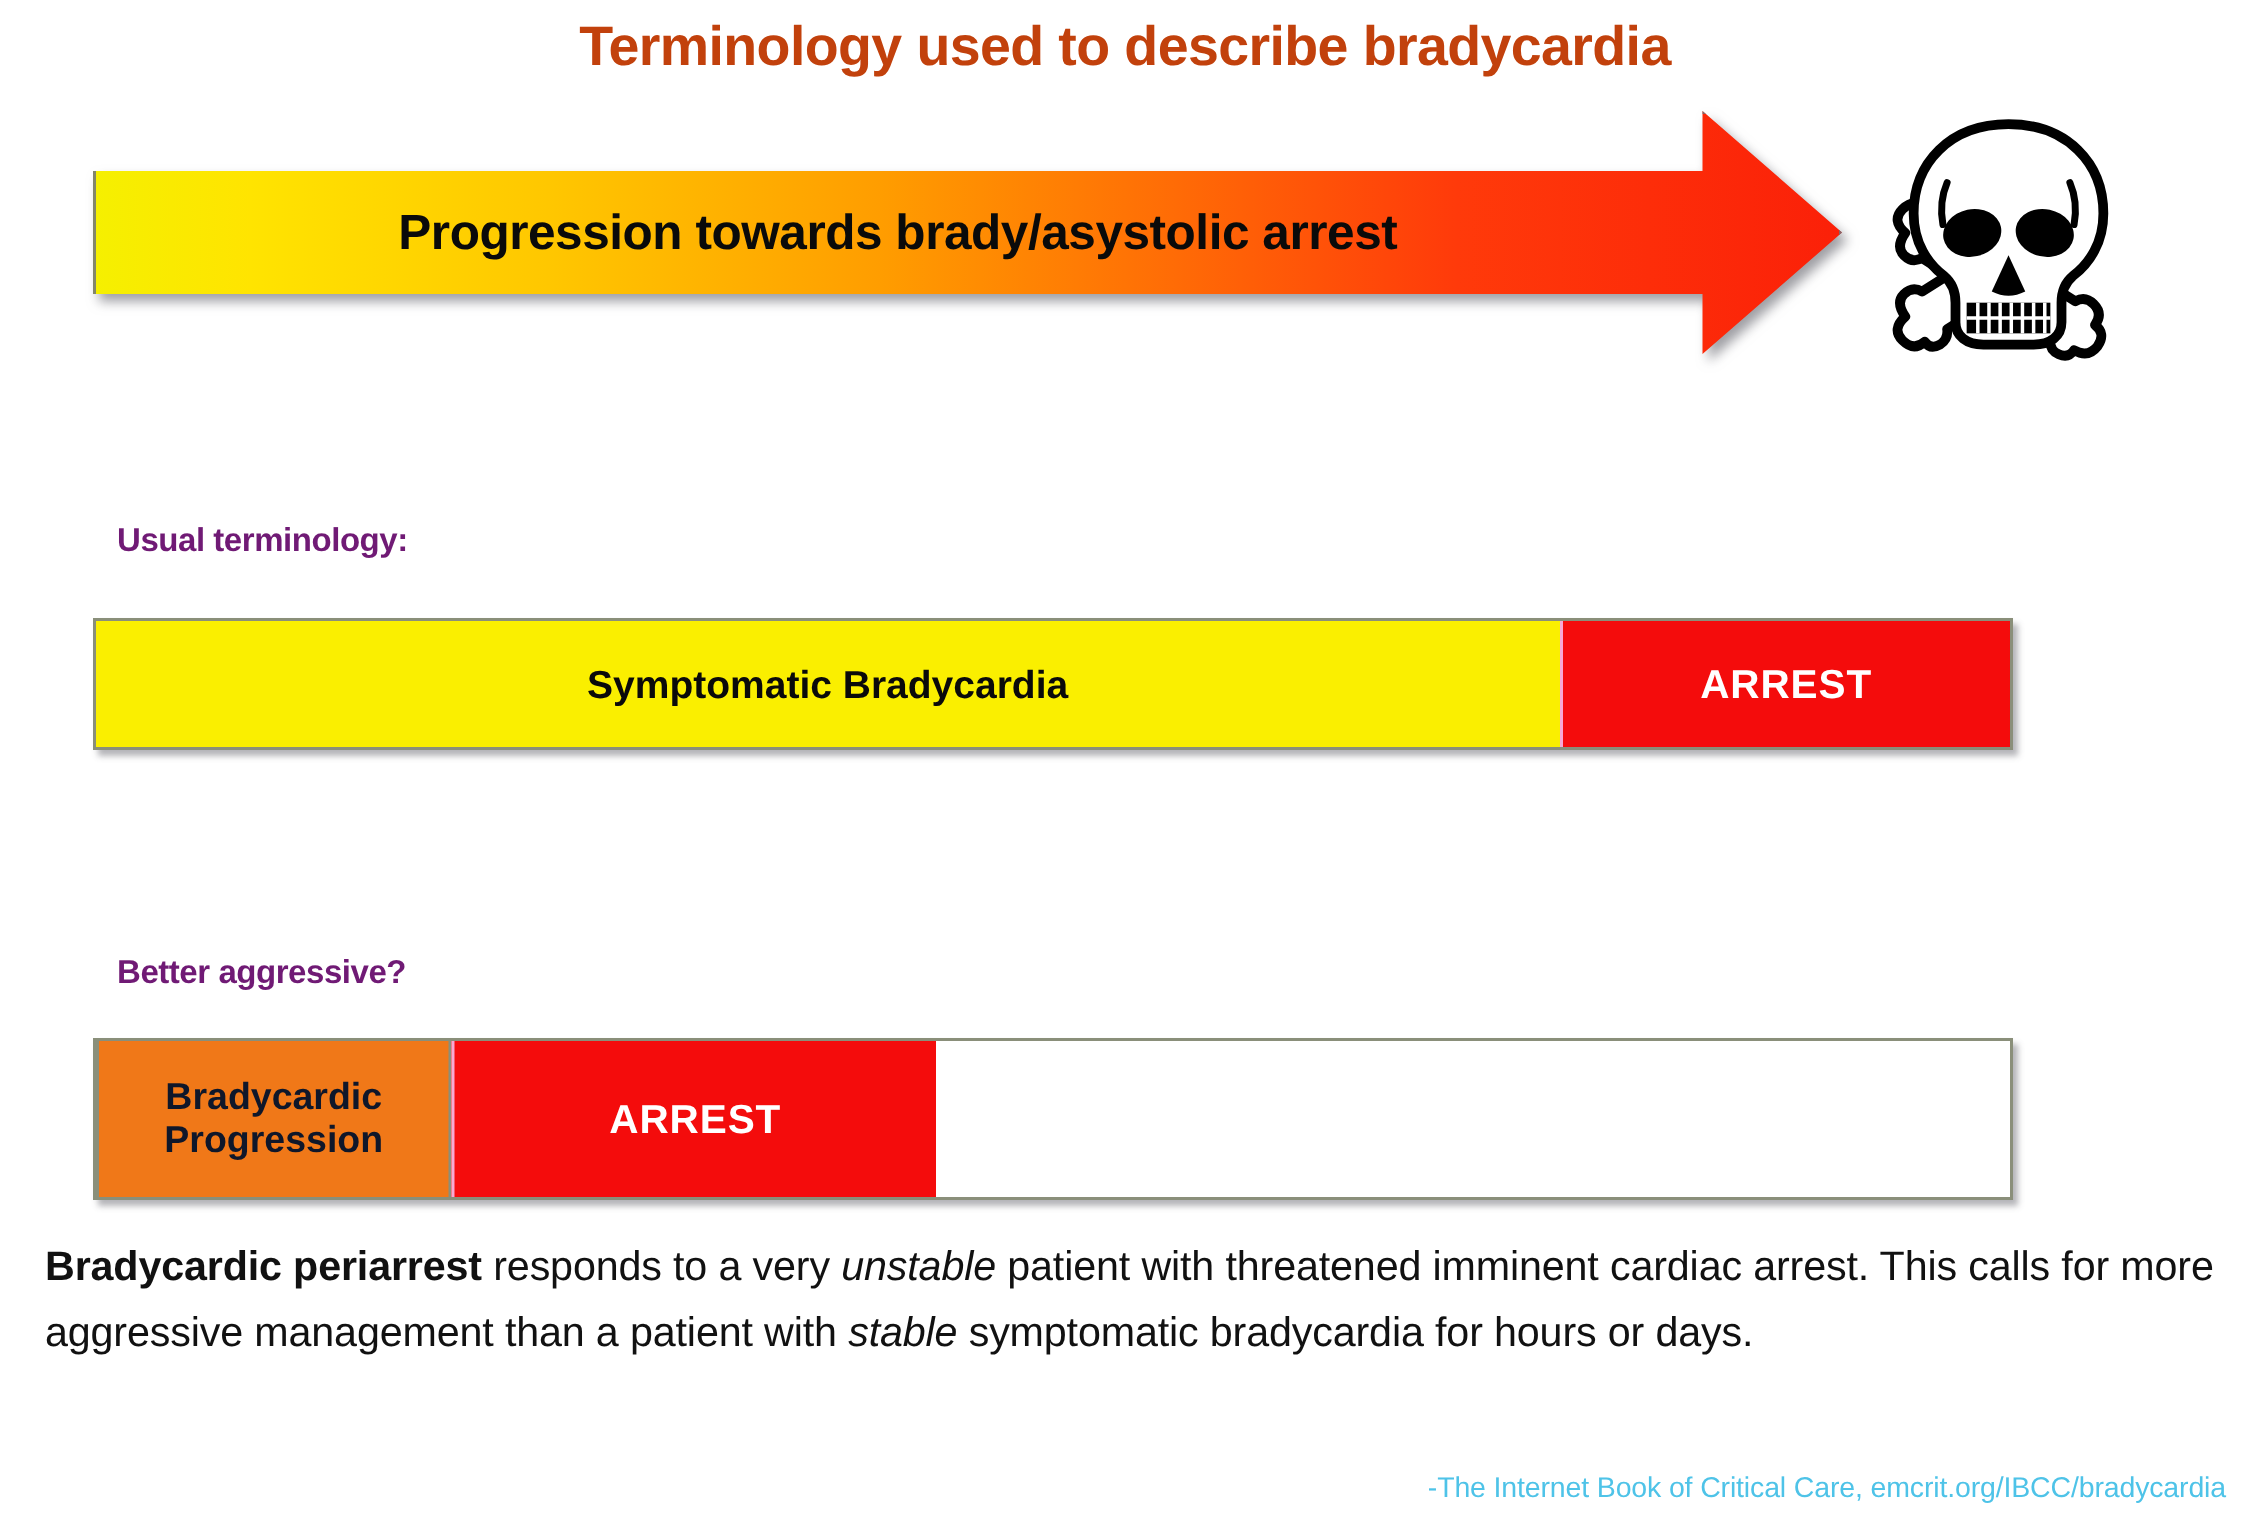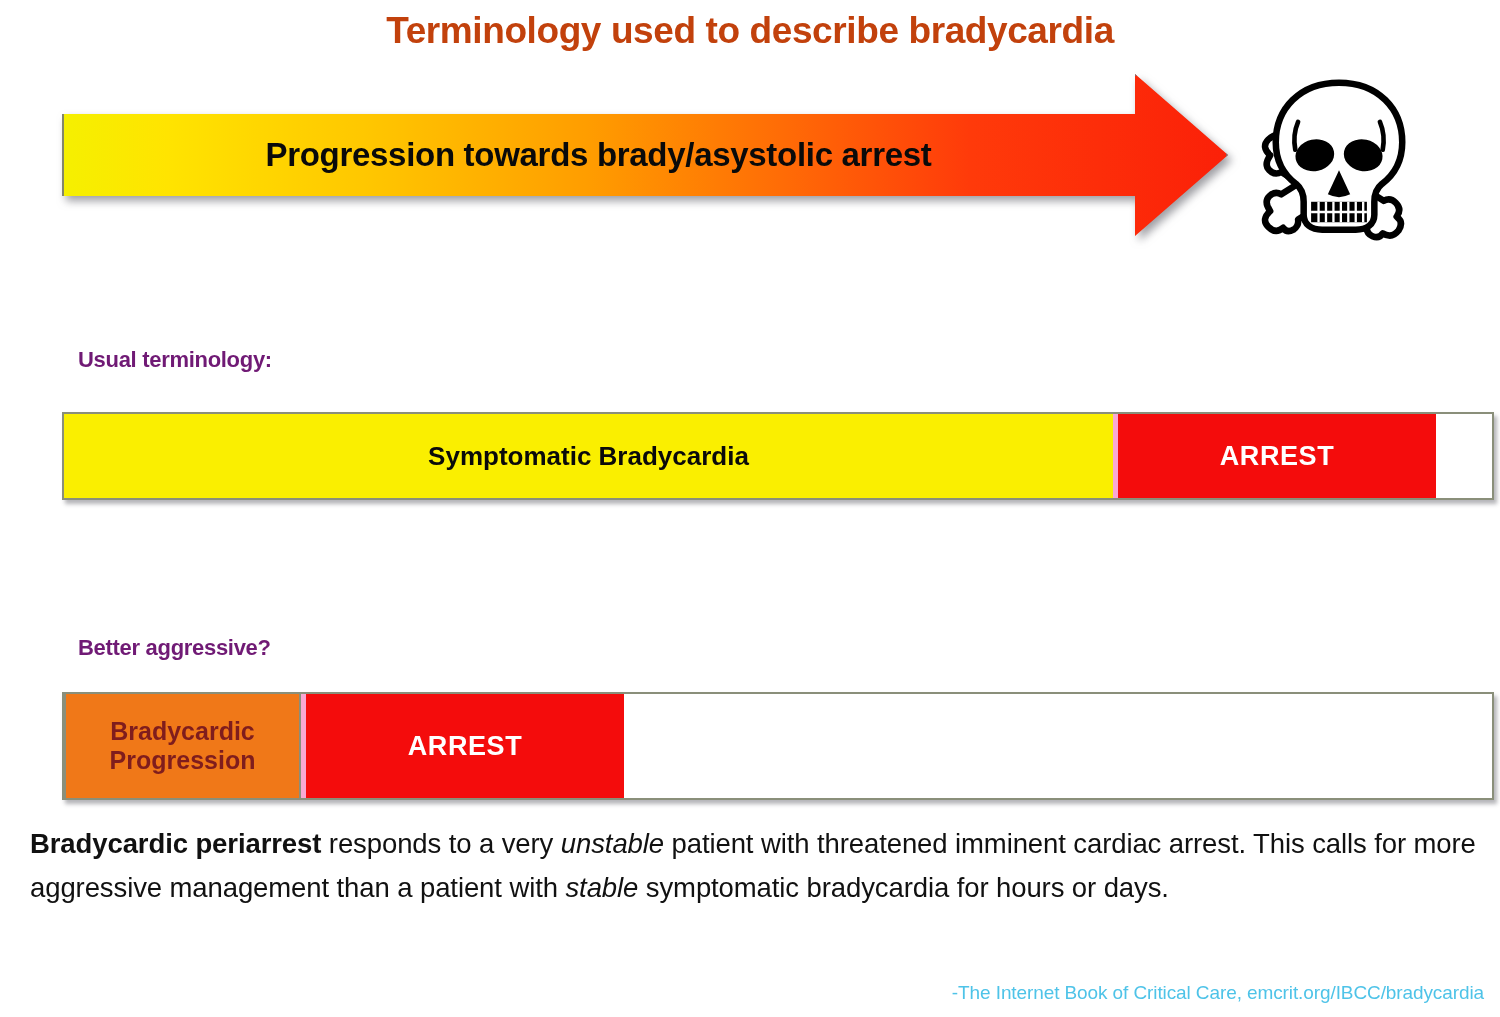--- a/index.html
+++ b/index.html
@@ -96,21 +96,21 @@
     color: #701a75;
     white-space: nowrap;
   }
   .heading-usual  { top: 347px; }
   .heading-better { top: 635px; }
 
   
   .bar {
     position: absolute;
     left: 62px;
-    width: 1432px;
+    width: 1280px;
     display: flex;
     border: 2px solid #8a8f7a;
     box-sizing: border-box;
     box-shadow: 3px 4px 4px rgba(90,90,100,0.45);
   }
   .bar-usual  { top: 412px; height: 88px; }
   .bar-better { top: 692px; height: 108px; }
 
   .seg {
     display: flex;
@@ -121,34 +121,34 @@
     overflow: hidden;
   }
   .seg-yellow {
     background: #faef00;
     color: #0a0a0a;
     font-size: 26px;
     font-weight: bold;
   }
   .seg-orange {
     background: #f07818;
-    color: #7f1d1d;
+    color: #0f172a;
     font-size: 25px;
     font-weight: bold;
     line-height: 1.16;
     border-left: 2px solid #8a8f7a;
     border-right: 2px solid #8a8f7a;
   }
   .seg-red {
     background: #f40c0c;
     color: #ffffff;
     font-size: 27px;
     font-weight: bold;
     letter-spacing: 0.6px;
-    border-left: 5px solid #f9a8d4;
+    border-left: 2px solid #f9a8d4;
   }
 
   
   .bar-usual  .seg-yellow { width: 1049px; }
   .bar-usual  .seg-red    { width: 323px; }
   
   .bar-better .seg-yellow { width: 812px; }
   .bar-better .seg-orange { width: 237px; }
   .bar-better .seg-red    { width: 323px; }
 

